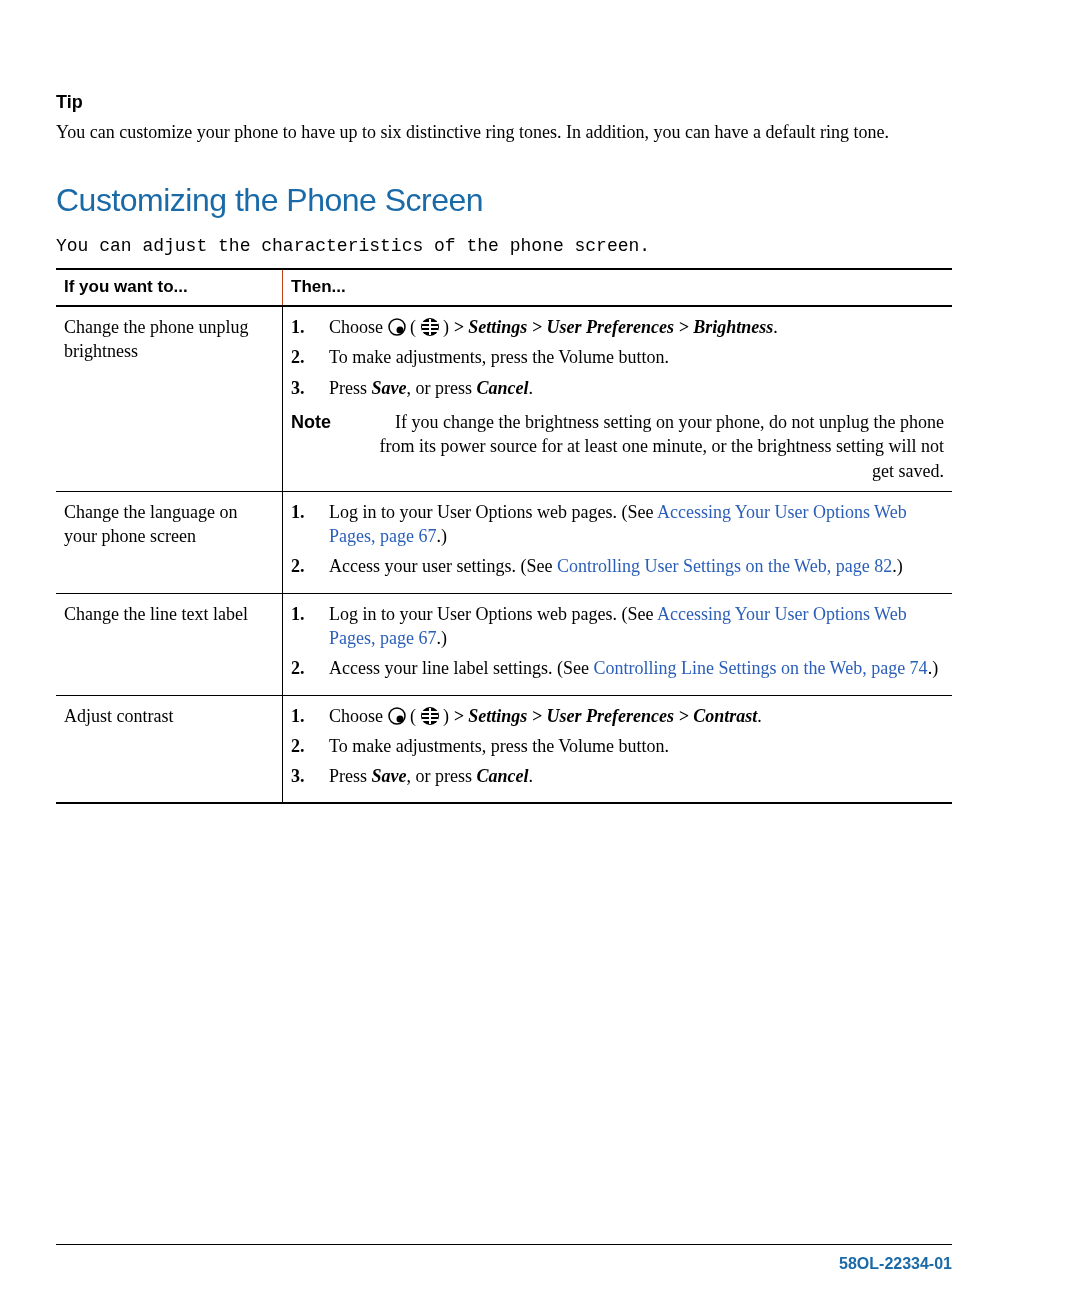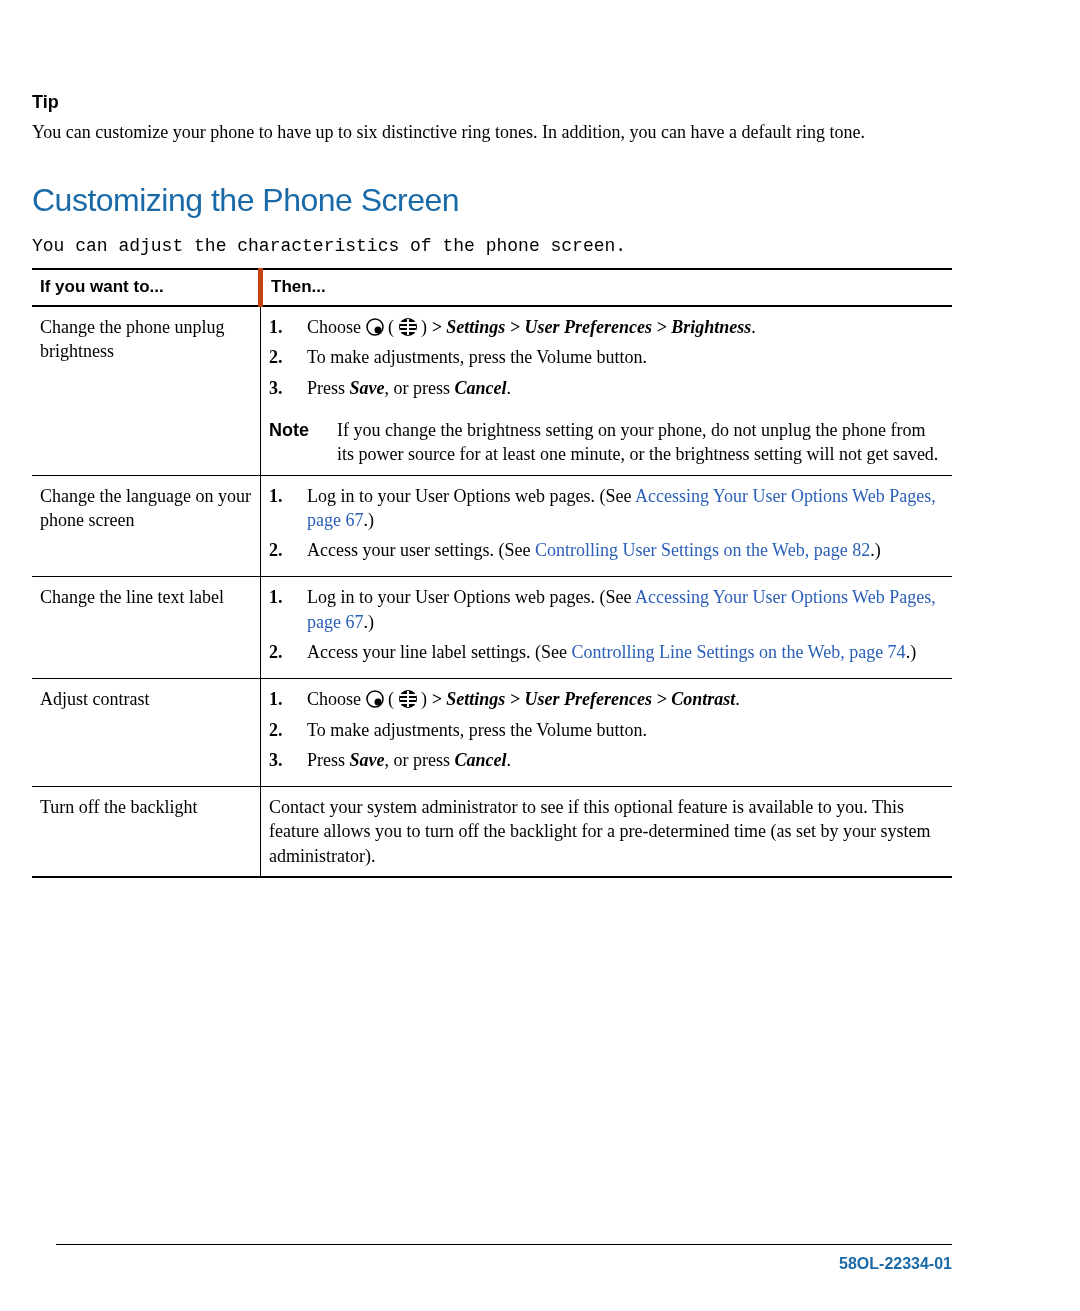--- a/index.html
+++ b/index.html
@@ -8,21 +8,21 @@
     font-family: Georgia, 'Times New Roman', serif;
     background: #fff;
     color: #000;
     font-size: 18px;
     line-height: 1.35;
   }
   .page {
     width: 1008px;
     height: 1311px;
     box-sizing: border-box;
-    padding: 90px 56px 40px 32px;
+    padding: 90px 56px 40px 56px;
     position: relative;
   }
   .tip-label {
     font-family: Arial, Helvetica, sans-serif;
     font-weight: bold;
     font-size: 18px;
     margin-bottom: 6px;
   }
   .tip-body {
     margin: 0 0 34px 0;
@@ -47,21 +47,21 @@
   table.spec thead th {
     text-align: left;
     font-family: Arial, Helvetica, sans-serif;
     font-weight: bold;
     font-size: 17px;
     border-top: 2px solid #000;
     border-bottom: 2px solid #000;
     padding: 6px 8px;
     vertical-align: top;
   }
-  table.spec th.col-left { width: 210px; border-right: 5px solid #c2410c; }
+  table.spec th.col-left { width: 210px; border-right: 1px solid #c2410c; }
   table.spec td {
     border-bottom: 1px solid #000;
     padding: 8px 8px;
     vertical-align: top;
   }
   table.spec td.left-cell { width: 210px; border-right: 1px solid #000; }
   table.spec tbody tr:last-child td { border-bottom: 2px solid #000; }
 
   ol.steps {
     margin: 0;
@@ -77,21 +77,22 @@
   }
   ol.steps > li::before {
     content: counter(step) ".";
     position: absolute;
     left: -28px;
     font-weight: bold;
   }
   .note-block {
     padding-left: 68px;
     position: relative;
-    margin-top: 18px;
+    margin-top: 10px;
+    text-align: right;
   }
   .note-label {
     font-family: Arial, Helvetica, sans-serif;
     font-weight: bold;
     position: absolute;
     left: 0;
     top: 0;
   }
   a.xref {
     color: #2a5eb8;
@@ -229,24 +230,20 @@
                   </svg></span> ( <span class="icon-globe"></span> )<span class="bold"> &gt; Settings &gt; User Preferences &gt; Contrast</span>.
           </li>
           <li>To make adjustments, press the Volume button.</li>
           <li>
             <span>Press </span><span class="bold">Save</span><span>, or press </span><span class="bold">Cancel</span>.
           </li>
         </ol>
       </td>
     </tr>
 
-    <tr>
-      <td class="left-cell">Turn off the backlight</td>
-      <td>Contact your system administrator to see if this optional feature is available to you. This feature allows you to turn off the backlight for a pre-determined time (as set by your system administrator).</td>
-    </tr>
   </tbody>
 </table>
 
 <div class="footer">
   <span>58</span>
   <span>OL-22334-01</span>
 </div>
 
 </div>
 

